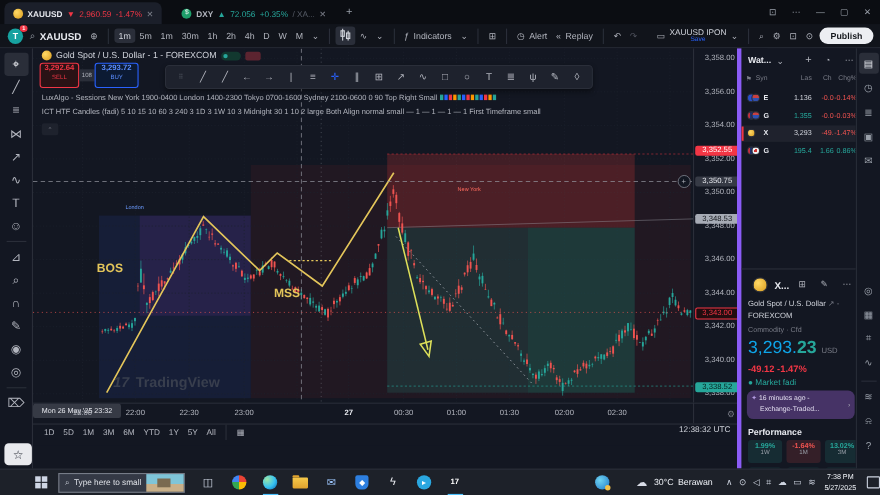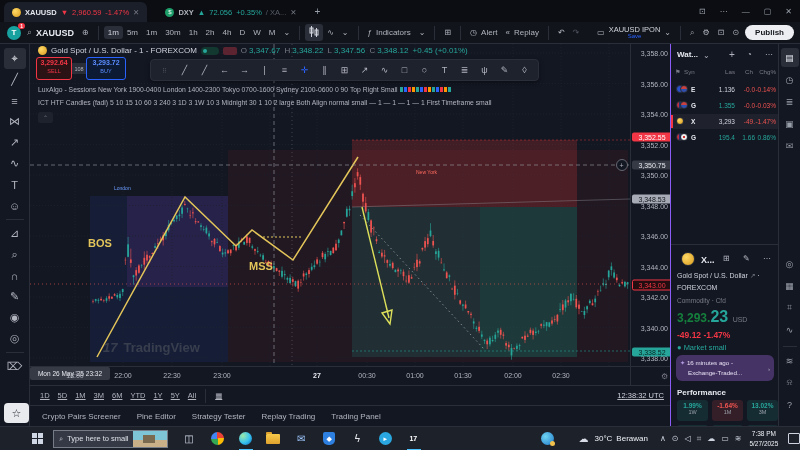--- a/index.html
+++ b/index.html
@@ -47,36 +47,36 @@
   #spread{left:72px;top:63px;width:14px;height:11px;background:#2a2e39;color:#b2b5be;font-size:5.5px;display:flex;align-items:center;justify-content:center;}
   .tprice{font-size:7px;font-weight:bold;line-height:10px;}
   .tlabel{font-size:5.5px;line-height:7px;}
   
   #floattb{left:150px;top:59px;height:22px;background:#1e222d;border:1px solid #2a2e39;border-radius:4px;display:flex;align-items:center;padding:0 4px;gap:1px;box-shadow:0 2px 5px rgba(0,0,0,.4);}
   .ftool{width:19px;height:18px;display:flex;align-items:center;justify-content:center;color:#b2b5be;font-size:9px;border-radius:3px;}
   .ftool.blue{color:#2962ff;}
   
   #wm{left:103px;top:340px;color:#3c4250;font-size:13px;font-weight:bold;display:flex;gap:6px;align-items:center;opacity:.9;}
   
-  #rightpanel{left:670px;top:44px;width:108px;height:382px;background:#131722;border-left:1px solid #8b5cf6;overflow:hidden;}
+  #rightpanel{left:670px;top:44px;width:108px;height:382px;background:#131722;border-left:4px solid #8b5cf6;overflow:hidden;}
   .wl-ico{color:#b2b5be;font-size:8px;}
   .flag{width:8px;height:8px;border-radius:50%;display:inline-block;border:.5px solid #2a2e39;}
   .f-eu{background:#2850c8;}
   .f-us{background:linear-gradient(180deg,#c84040 50%,#3050b0 50%);}
   .f-gb{background:linear-gradient(90deg,#c03040 35%,#203070 35%);}
   .f-jp{background:radial-gradient(circle,#d03030 35%,#f0f0f0 36%);}
   .f-xau{background:radial-gradient(circle at 35% 35%,#ffd966,#d89a1c);}
   .perftile{position:absolute;width:31px;height:21px;border-radius:3px;text-align:center;}
   .perftile .v{font-size:6.5px;font-weight:bold;margin-top:2px;}
   .perftile .l{font-size:5.5px;color:#9aa0aa;}
   #railright{left:778px;top:44px;width:22px;height:382px;background:#131722;border-left:1px solid #2a2e39;display:flex;flex-direction:column;align-items:center;padding-top:4px;}
   .rtool{width:18px;height:19px;display:flex;align-items:center;justify-content:center;color:#9aa0aa;font-size:9px;border-radius:3px;margin-bottom:3px;}
   .rtool.on{background:#2a2e39;color:#e6e8ee;}
   
-  #rangebar{left:30px;top:385px;width:640px;height:20px;background:#131722;border-top:1px solid #2a2e39;display:flex;align-items:center;font-size:7.5px;color:#b2b5be;text-decoration:underline;}
+  #rangebar{left:30px;top:385px;width:640px;height:20px;background:#131722;border-top:1px solid #2a2e39;display:flex;align-items:flex-start;font-size:7.5px;color:#b2b5be;}
   .rbtn{padding:2px 4px;}
   #tabsrow{left:30px;top:405px;width:640px;height:21px;background:#131722;border-top:1px solid #2a2e39;display:flex;align-items:center;gap:16px;font-size:8px;color:#b2b5be;padding-left:12px;}
   
   #taskbar{left:0;top:426px;width:800px;height:24px;background:#1d2129;border-top:1px solid #2a2e39;display:flex;align-items:center;}
   #startbtn{display:grid;grid-template-columns:5px 5px;grid-gap:1px;margin-left:32px;}
   #startbtn div{width:5px;height:5px;background:#cfd6e4;}
   #searchbox{margin-left:10px;width:130px;height:18px;background:#343945;border:1px solid #767c87;display:flex;align-items:center;font-size:7.5px;color:#dde0e6;padding-left:5px;gap:4px;}
   #bingimg{margin-left:auto;width:34px;height:16px;background:linear-gradient(180deg,#7fc5d8 55%,#c9b089 55%);position:relative;}
   #bingimg:before{content:"";position:absolute;left:10px;top:4px;width:12px;height:8px;background:#7a6a50;}
   .tbicon{width:16px;height:16px;margin-left:14px;display:flex;align-items:center;justify-content:center;position:relative;font-size:10px;}
@@ -648,27 +648,20 @@
       </svg>
   </div>
 
   <div class="abs" id="legendmain">
     <span class="coin"></span>
     <span>Gold Spot / U.S. Dollar - 1 - FOREXCOM</span>
     <span style="width:18px;height:8px;border-radius:4px;background:#12382f;display:inline-block;position:relative">
         <i style="position:absolute;left:2px;top:2px;width:4px;height:4px;border-radius:50%;background:#26a69a"></i>
       </span>
     <span style="width:14px;height:8px;border-radius:2px;background:#5c2430;display:inline-block"></span>
-    <span class="ohlc" style="color:#787b86">
-      <span>O</span><span style="color:#26a69a">3,347.67</span>
-      <span>H</span><span style="color:#26a69a">3,348.22</span>
-      <span>L</span><span style="color:#26a69a">3,347.56</span>
-      <span>C</span><span style="color:#26a69a">3,348.12</span>
-      <span style="color:#26a69a">+0.45 (+0.01%)</span>
-    </span>
   </div>
   <div class="abs" id="legend1">
     <span>LuxAlgo - Sessions New York 1900-0400 London 1400-2300 Tokyo 0700-1600 Sydney 2100-0600 0 90 Top Right Small</span>
     <span id="swatches"><i style="display: inline-block; width: 3px; height: 5px; margin-right: 1px; background: rgb(38, 166, 154);"></i><i style="display: inline-block; width: 3px; height: 5px; margin-right: 1px; background: rgb(41, 98, 255);"></i><i style="display: inline-block; width: 3px; height: 5px; margin-right: 1px; background: rgb(242, 54, 69);"></i><i style="display: inline-block; width: 3px; height: 5px; margin-right: 1px; background: rgb(255, 152, 0);"></i><i style="display: inline-block; width: 3px; height: 5px; margin-right: 1px; background: rgb(38, 166, 154);"></i><i style="display: inline-block; width: 3px; height: 5px; margin-right: 1px; background: rgb(41, 98, 255);"></i><i style="display: inline-block; width: 3px; height: 5px; margin-right: 1px; background: rgb(242, 54, 69);"></i><i style="display: inline-block; width: 3px; height: 5px; margin-right: 1px; background: rgb(255, 152, 0);"></i><i style="display: inline-block; width: 3px; height: 5px; margin-right: 1px; background: rgb(38, 166, 154);"></i><i style="display: inline-block; width: 3px; height: 5px; margin-right: 1px; background: rgb(41, 98, 255);"></i><i style="display: inline-block; width: 3px; height: 5px; margin-right: 1px; background: rgb(242, 54, 69);"></i><i style="display: inline-block; width: 3px; height: 5px; margin-right: 1px; background: rgb(255, 152, 0);"></i><i style="display: inline-block; width: 3px; height: 5px; margin-right: 1px; background: rgb(38, 166, 154);"></i></span>
   </div>
   <div class="abs" id="legend2">
     <span>ICT HTF Candles (fadi) 5 10 15 10 60 3 240 3 1D 3 1W 10 3 Midnight 30 1 10 2 large Both Align normal small — 1 — 1 — 1 — 1 First Timeframe small</span>
   </div>
   <div class="abs" id="collapsebtn">⌃</div>
 
@@ -753,27 +746,20 @@
         <span class="rbtn">YTD</span>
         <span class="rbtn">1Y</span>
         <span class="rbtn">5Y</span>
         <span class="rbtn">All</span>
       </div>
     <div class="tbsep"></div>
     <span class="rbtn">▦</span>
     <div style="flex:1"></div>
     <span style="color:#d1d4dc;margin-right:6px">12:38:32 UTC</span>
   </div>
-  <div id="tabsrow" class="abs">
-      <span>Crypto Pairs Screener</span>
-      <span>Pine Editor</span>
-      <span>Strategy Tester</span>
-      <span>Replay Trading</span>
-      <span>Trading Panel</span>
-    </div>
 
   <div id="rightpanel" class="abs">
     <div style="position:absolute;left:6px;top:6px;font-weight:bold;font-size:8px;color:#e6e8ee">Wat...</div>
     <span class="wl-ico" style="position:absolute;left:32px;top:7px">⌄</span>
     <span class="wl-ico" style="position:absolute;left:58px;top:5px;font-size:10px">+</span>
     <span class="wl-ico" style="position:absolute;left:76px;top:6px">◔</span>
     <span class="wl-ico" style="position:absolute;left:94px;top:6px">⋯</span>
     <div id="wlhead" style="position: absolute; left: 0px; top: 24px; width: 108px; height: 12px; font-size: 6.2px; color: rgb(120, 123, 134);">
         <span style="position:absolute;left:4px">⚑</span>
         <span style="position:absolute;left:13px">Syn</span>
@@ -821,25 +807,25 @@
     <div>
       <span class="flag f-xau" style="position:absolute;left:10px;top:208px;width:14px;height:14px"></span>
       <b style="position:absolute;left:30px;top:211px;font-size:9px;color:#e6e8ee">X...</b>
       <span class="wl-ico" style="position:absolute;left:52px;top:210px">⊞</span>
       <span class="wl-ico" style="position:absolute;left:72px;top:210px">✎</span>
       <span class="wl-ico" style="position:absolute;left:92px;top:210px">⋯</span>
       <div style="position:absolute;left:6px;top:228px;font-size:7px;color:#d1d4dc"><span>Gold Spot / U.S. Dollar</span> <span style="color:#787b86">↗</span> ·</div>
       <div style="position:absolute;left:6px;top:240px;font-size:7px;color:#d1d4dc">FOREXCOM</div>
       <div style="position:absolute;left:6px;top:253px;font-size:6.5px;color:#787b86">Commodity · Cfd</div>
       <div style="position:absolute;left:6px;top:264px">
-        <span style="font-size:12px;font-weight:bold;color:#15803d">3,293.</span><span style="font-size:16px;font-weight:bold;color:#26a69a">23</span>
+        <span style="font-size:16px;font-weight:normal;color:#0ea5e9">3,293.</span><span style="font-size:16px;font-weight:bold;color:#26a69a">23</span>
         <span style="font-size:7px;color:#787b86">USD</span>
       </div>
       <div style="position:absolute;left:6px;top:286px;font-size:8.5px;font-weight:bold;color:#f23645">-49.12  -1.47%</div>
-      <div style="position:absolute;left:6px;top:299px;font-size:7.5px;color:#26a69a">● <span>Market small</span></div>
+      <div style="position:absolute;left:6px;top:299px;font-size:7.5px;color:#26a69a">● <span>Market fadi</span></div>
       <div style="position:absolute;left:5px;top:311px;width:98px;height:26px;background:#463366;border-radius:6px;color:#e5e0f2;font-size:6.2px;padding:3px 4px;line-height:1.6">
         <span style="color:#b29be0">✦</span> <span>16 minutes ago -</span><br>
         <span style="margin-left:8px">Exchange-Traded...</span>
         <span style="position:absolute;right:4px;top:9px;color:#b2b5be">›</span>
       </div>
       <b style="position:absolute;left:6px;top:344px;font-size:8px;color:#e6e8ee">Performance</b>
       <div id="perftiles">
           <div class="perftile" style="left: 6px; top: 356px; background: rgba(38, 166, 154, 0.15);">
             <div class="v" style="color:#26a69a">1.99%</div>
             <div class="l">1W</div>

